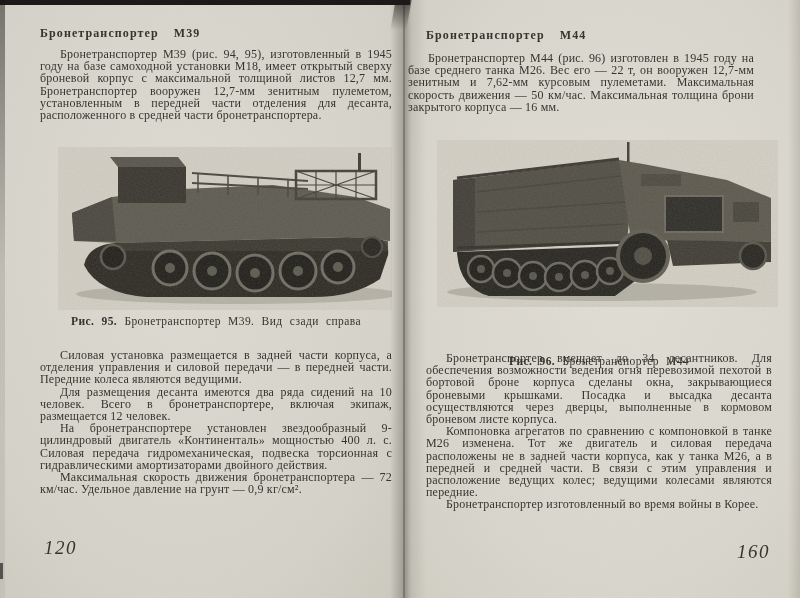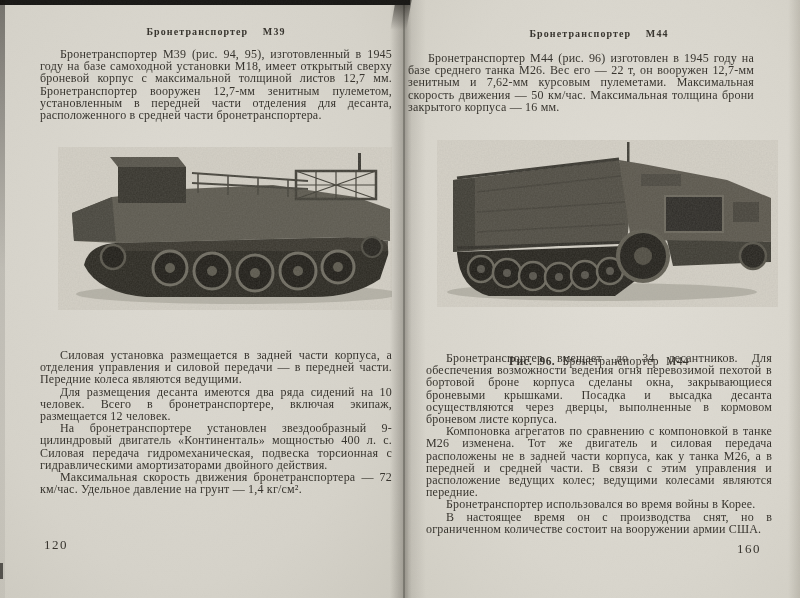--- a/index.html
+++ b/index.html
@@ -2,26 +2,26 @@
 <html><head>
 <meta charset="utf-8">
 <style>
   html,body{margin:0;padding:0;background:#b9b6ae;}
   .scan{position:relative;width:800px;height:598px;overflow:hidden;
         font-family:"Liberation Serif","DejaVu Serif",serif;color:#35322c;background:#d8d5cd;}
   .page{position:absolute;top:0;height:598px;}
   .page-left{left:0;width:408px;background:radial-gradient(ellipse at 45% 40%, #dedbd3 0%, #d6d3ca 68%, #ccc9bf 100%);}
   .page-right{left:408px;width:392px;background:radial-gradient(ellipse at 55% 45%, #e1ded6 0%, #d9d6cd 68%, #d1cec4 100%);}
 
-  .hdr{position:absolute;margin:0;font-weight:bold;font-size:10px;text-align:center;
+  .hdr{position:absolute;margin:0;font-weight:bold;font-size:12px;text-align:left;
        letter-spacing:1.1px;word-spacing:11px;}
   .bp{margin:0;font-size:12px;line-height:12.2px;text-align:justify;letter-spacing:0.2px;}
   .ind{text-indent:20px;}
   .cap{position:absolute;margin:0;font-size:11.5px;text-align:center;letter-spacing:0.4px;word-spacing:4px;}
-  .pn{position:absolute;font-size:13px;letter-spacing:1.5px;}
+  .pn{position:absolute;font-size:19px;letter-spacing:1.5px;font-style:italic;}
 
   .l-header{left:40px;top:26px;width:352px;}
   .l-intro{position:absolute;left:40px;top:48px;width:352px;}
   .l-figure{position:absolute;left:58px;top:147px;width:334px;height:163px;}
   .l-caption{left:40px;top:315px;width:352px;}
   .l-body{position:absolute;left:40px;top:349px;width:352px;}
   .l-pagenum{left:44px;top:537px;}
 
   .r-header{left:426px;top:28px;width:346px;}
   .r-intro{position:absolute;left:408px;top:52px;width:346px;}
@@ -88,26 +88,27 @@
           <circle cx="154" cy="124" r="5"></circle>
           <circle cx="197" cy="126" r="5"></circle>
         <circle cx="240" cy="124" r="5"></circle>
           <circle cx="280" cy="120" r="5"></circle>
       </g>
       <circle cx="314" cy="100" r="10" fill="#22201b" stroke="#4c4a41" stroke-width="2"></circle>
       <rect width="334" height="163" filter="url(#grainA)" opacity="0.38"></rect>
     </svg>
   </figure>
 
+  <p class="cap l-caption"><b>Рис. 95.</b> <span>Бронетранспортер М39. Вид сзади справа</span></p>
 
   <div class="l-body">
     <p class="bp ind">Силовая установка размещается в задней части корпуса, а отделения управления и силовой передачи — в передней части. Передние колеса являются ведущими.</p>
     <p class="bp ind">Для размещения десанта имеются два ряда сидений на 10 человек. Всего в бронетранспортере, включая экипаж, размещается 12 человек.</p>
     <p class="bp ind">На бронетранспортере установлен звездообразный 9-цилиндровый двигатель «Континенталь» мощностью 400 л. с. Силовая передача гидромеханическая, подвеска торсионная с гидравлическими амортизаторами двойного действия.</p>
-    <p class="bp ind">Максимальная скорость движения бронетранспортера — 72 км/час. Удельное давление на грунт — 1,4 кг/см².</p>
+    <p class="bp ind">Максимальная скорость движения бронетранспортера — 72 км/час. Удельное давление на грунт — 0,9 кг/см².</p>
   </div>
   <div class="pn l-pagenum">120</div>
 
   <h2 class="hdr r-header">Бронетранспортер  М44</h2>
   <p class="bp ind r-intro">Бронетранспортер М44 (рис. 96) изготовлен в 1945 году на базе среднего танка М26. Вес его — 22 т, он вооружен 12,7-мм зенитным и 7,62-мм курсовым пулеметами. Максимальная скорость движения — 50 км/час. Максимальная толщина брони закрытого корпуса — 16 мм.</p>
 
   <figure class="r-figure" style="margin:0">
     <svg width="341" height="167" viewBox="0 0 341 167">
       <defs>
         <filter id="grainB" x="0" y="0" width="100%" height="100%">
@@ -150,22 +151,21 @@
       <circle cx="316" cy="116" r="13" fill="#23211c" stroke="#555248" stroke-width="2.5"></circle>
       <rect width="341" height="167" filter="url(#grainB)" opacity="0.38"></rect>
     </svg>
   </figure>
 
   <p class="cap r-caption"><b>Рис. 96.</b> <span>Бронетранспортер М44</span></p>
 
   <div class="r-body">
     <p class="bp ind">Бронетранспортер вмещает до 34 десантников. Для обеспечения возможности ведения огня перевозимой пехотой в бортовой броне корпуса сделаны окна, закрывающиеся броневыми крышками. Посадка и высадка десанта осуществляются через дверцы, выполненные в кормовом броневом листе корпуса.</p>
     <p class="bp ind">Компоновка агрегатов по сравнению с компоновкой в танке М26 изменена. Тот же двигатель и силовая передача расположены не в задней части корпуса, как у танка М26, а в передней и средней части. В связи с этим управления и расположение ведущих колес; ведущими колесами являются передние.</p>
-    <p class="bp ind">Бронетранспортер использовался во время войны в Корее.</p>
-    <p class="bp ind">В настоящее время он с производства снят, но в ограниченном количестве состоит на вооружении армии США.</p>
+    <p class="bp ind">Бронетранспортер изготовленный во время войны в Корее.</p>
   </div>
   <div class="pn r-pagenum">160</div>
 
   <div class="gutter"></div>
   <div class="gutter-line"></div>
   <div class="gutter-top"></div>
   <div class="topstrip"></div>
   <div class="leftedge"></div>
   <div class="leftmark"></div>
   <div class="rightedge"></div>

